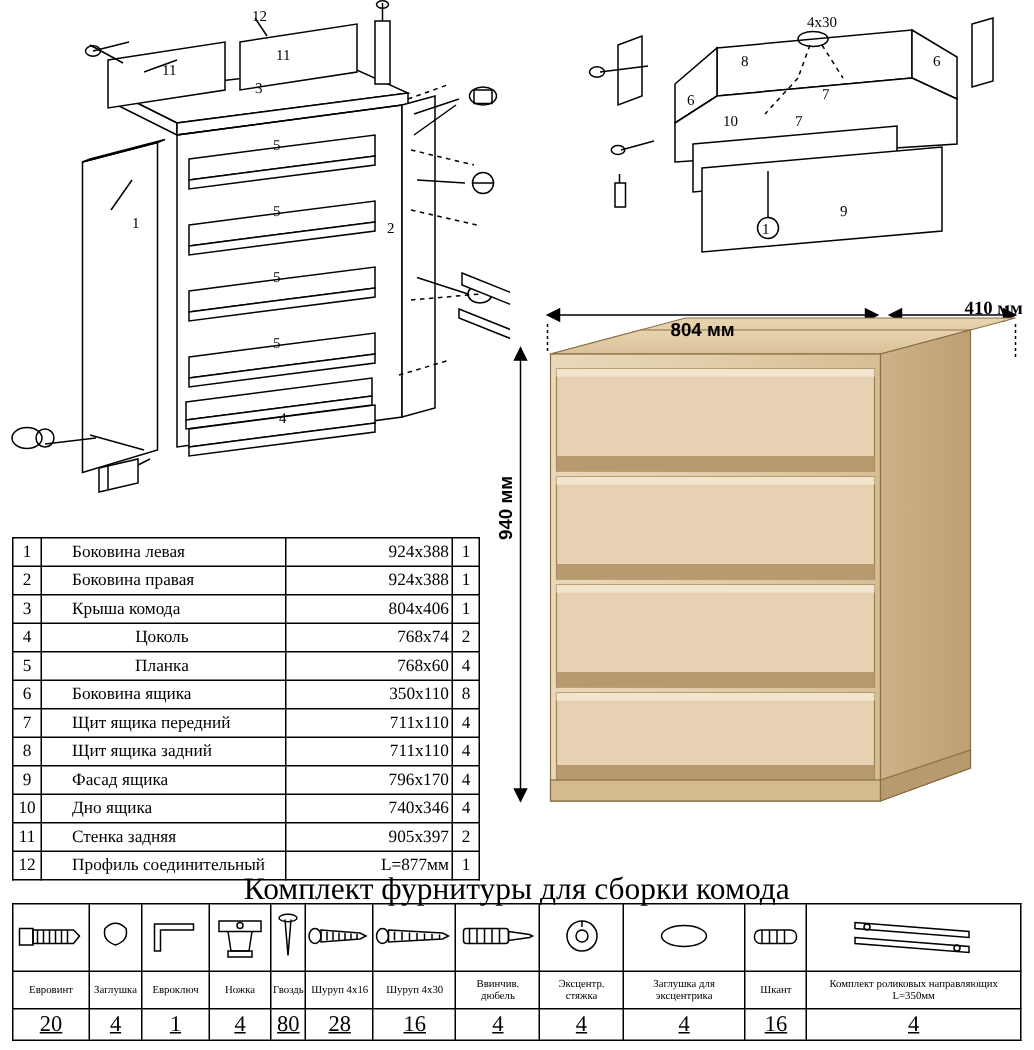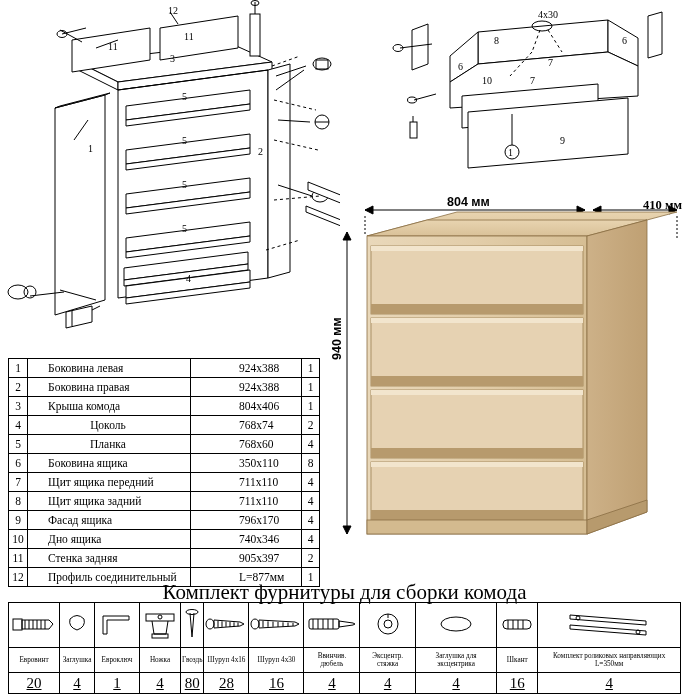--- a/index.html
+++ b/index.html
@@ -24,21 +24,21 @@
   }
   #parts-table td{
     border:1px solid #000;
     padding:0 2px;
     height:18px;
     line-height:17px;
   }
   #parts-table td.num{width:16px;text-align:center;}
   #parts-table td.name{width:185px;text-align:left;padding-left:20px;}
   #parts-table td.name.center{text-align:center;padding-left:0;}
-  #parts-table td.dim{width:72px;text-align:left;padding-left:48px;}
+  #parts-table td.dim{width:72px;text-align:right;padding-left:48px;}
   #parts-table td.qty{width:18px;text-align:center;}
 
   
   #hw-title{
     position:absolute;left:0;top:580px;width:689px;
     text-align:center;font-size:21px;font-family:"Liberation Serif",serif;
   }
 
   
   #hw-table{
@@ -47,21 +47,21 @@
     font-size:7.5px;
     text-align:center;
   }
   #hw-table td{border:1px solid #000;padding:0;vertical-align:middle;}
   #hw-table tr.icons td{height:44px;}
   #hw-table tr.labels td{height:22px;font-size:7.2px;line-height:1.15;padding:1px;}
   #hw-table tr.counts td{height:20px;font-size:15px;font-family:"Liberation Serif",serif;text-decoration:underline;}
 
   
   .dimlabel{position:absolute;font-weight:bold;font-size:12.5px;font-family:"Liberation Sans",sans-serif;}
-  #dim-width{left:447px;top:195px;}
+  #dim-width{left:447px;top:213px;}
   #dim-depth{left:643px;top:198px;font-family:Liberation Serif, serif;}
   #dim-height{left:330px;top:360px;transform:rotate(-90deg);transform-origin:left top;white-space:nowrap;}
 </style>
 </head>
 <body>
 
 <div class="page">
 
   <svg class="svgwrap" style="left:0;top:0;" width="340" height="350" viewBox="0 0 340 350">
     <g fill="none" stroke="#000" stroke-width="1">

